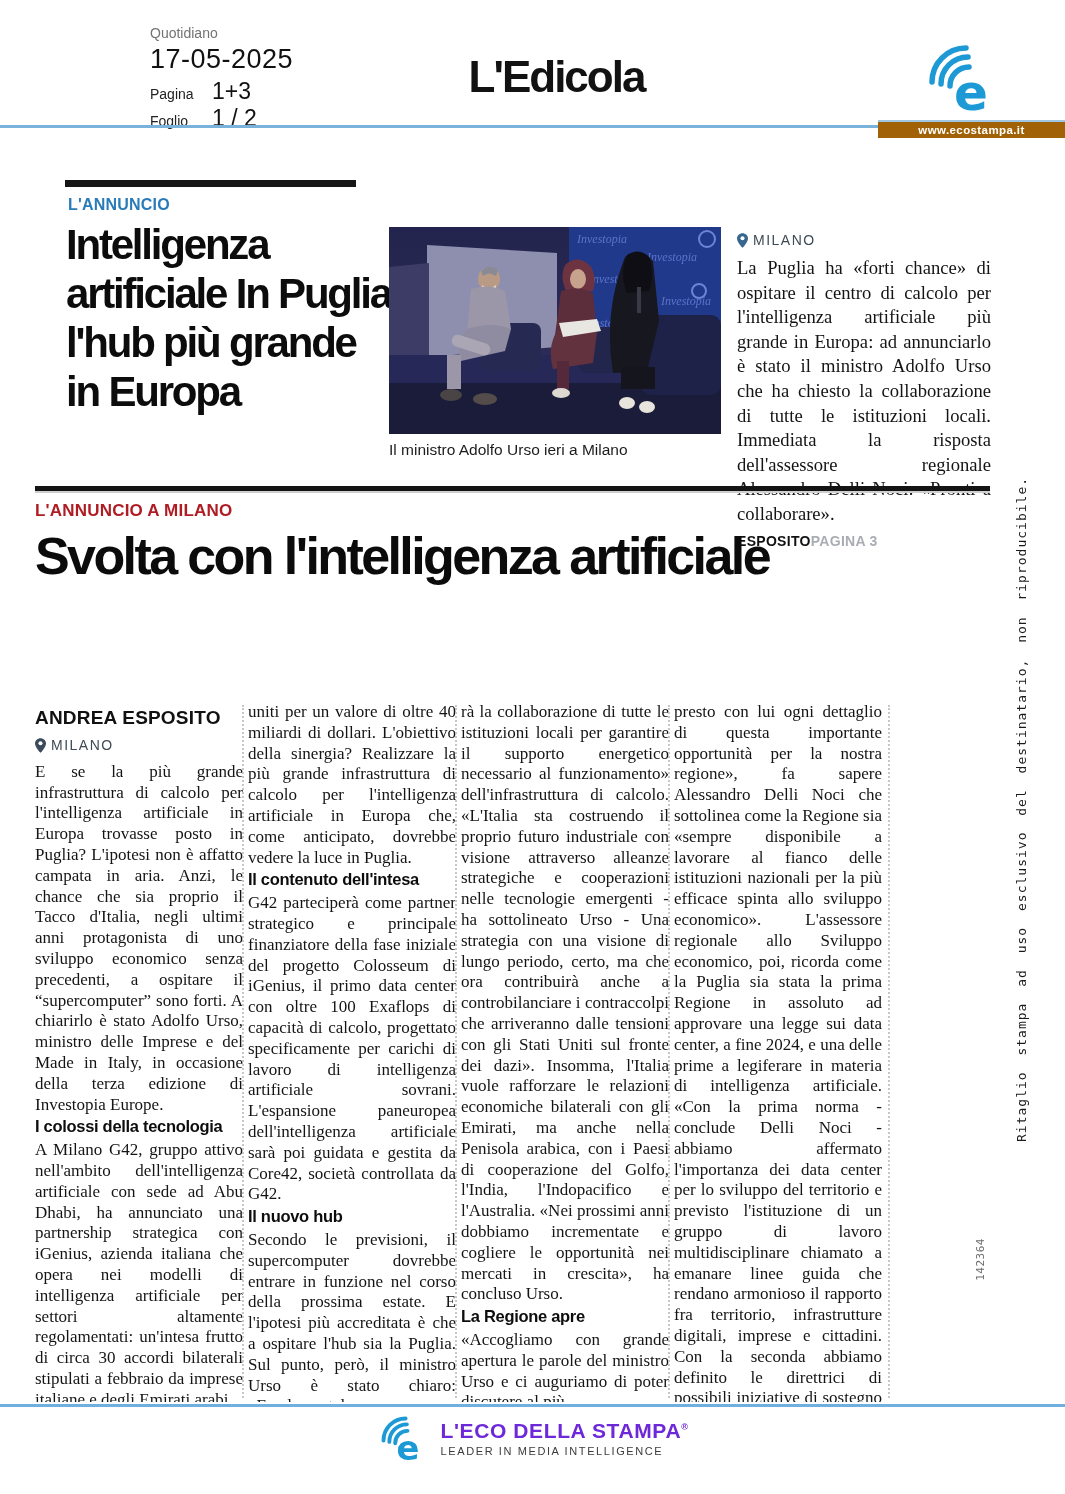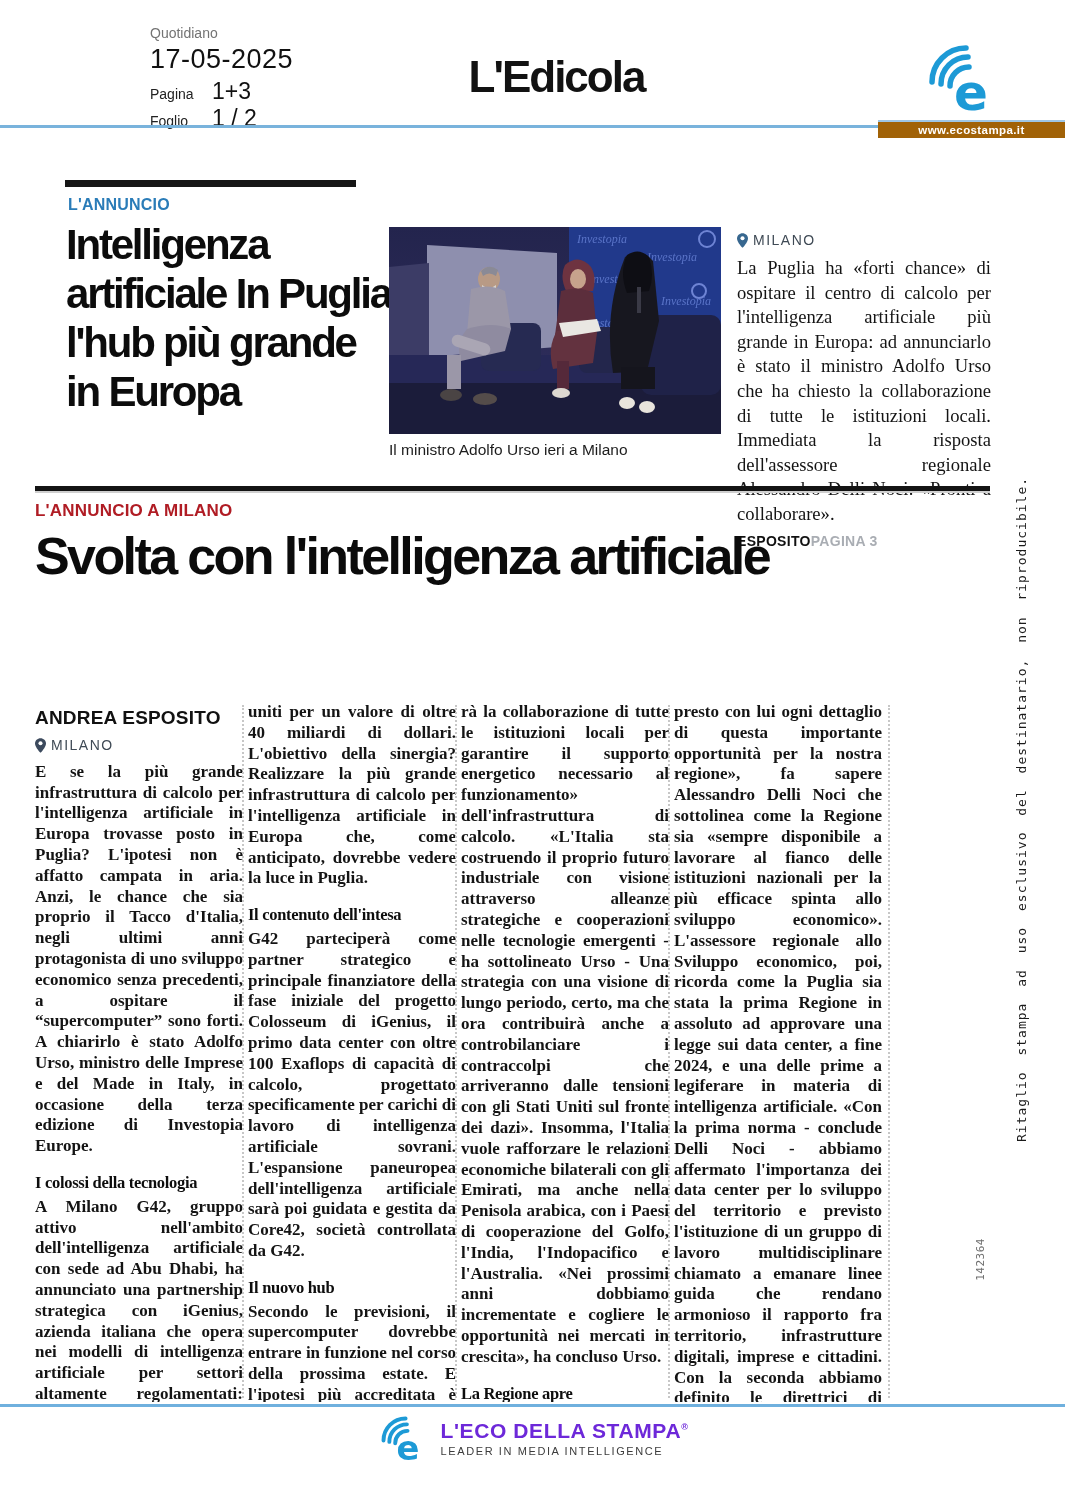--- a/index.html
+++ b/index.html
@@ -42,23 +42,23 @@
            border-bottom:2px solid #cfcfcf;}
   .a2-kicker{position:absolute;left:35px;top:501px;font-size:17px;font-weight:bold;color:#b01c24;letter-spacing:.2px;}
   .a2-headline{position:absolute;left:35px;top:526px;width:980px;font-size:52px;line-height:60px;
                font-weight:bold;letter-spacing:-2.6px;color:#0b0b0b;white-space:nowrap;}
   .a2-subhead{position:absolute;left:35px;top:653px;width:960px;font-size:21.5px;line-height:25px;
               color:#4c4c4c;letter-spacing:-.2px;}
   .a2-byline{position:absolute;left:35px;top:707px;font-size:19px;font-weight:bold;letter-spacing:.2px;}
 
   .col{position:absolute;width:208px;font-family:"Liberation Serif",serif;font-size:17px;
        line-height:20.8px;text-align:justify;color:#141414;overflow:hidden;}
-  .col p{margin:0;font-weight:bold;}
-  .col .sub{font-family:Liberation Serif, serif;font-size:16.5px;font-weight:bold;
-            letter-spacing:-.3px;margin:16px 0 3px;color:#0d0d0d;text-align:left;}
+  .col p{margin:0;}
+  .col .sub{font-family:Liberation Sans, sans-serif;font-size:16.5px;font-weight:bold;
+            letter-spacing:-.3px;margin:1px 0 3px;color:#0d0d0d;text-align:left;}
   .col1{left:35px;top:733px;height:669px;}
   .col2{left:248px;top:702px;height:700px;}
   .col3{left:461px;top:702px;height:700px;}
   .col4{left:674px;top:702px;height:700px;}
   .col1 .loc-row{margin:2px 0 6px;}
   .vsep{position:absolute;top:705px;height:693px;width:0;border-left:2px dotted #c7c7c7;}
 
   
   .vert-notice{position:absolute;left:1014px;top:462px;height:680px;
                writing-mode:vertical-rl;transform:rotate(180deg);

